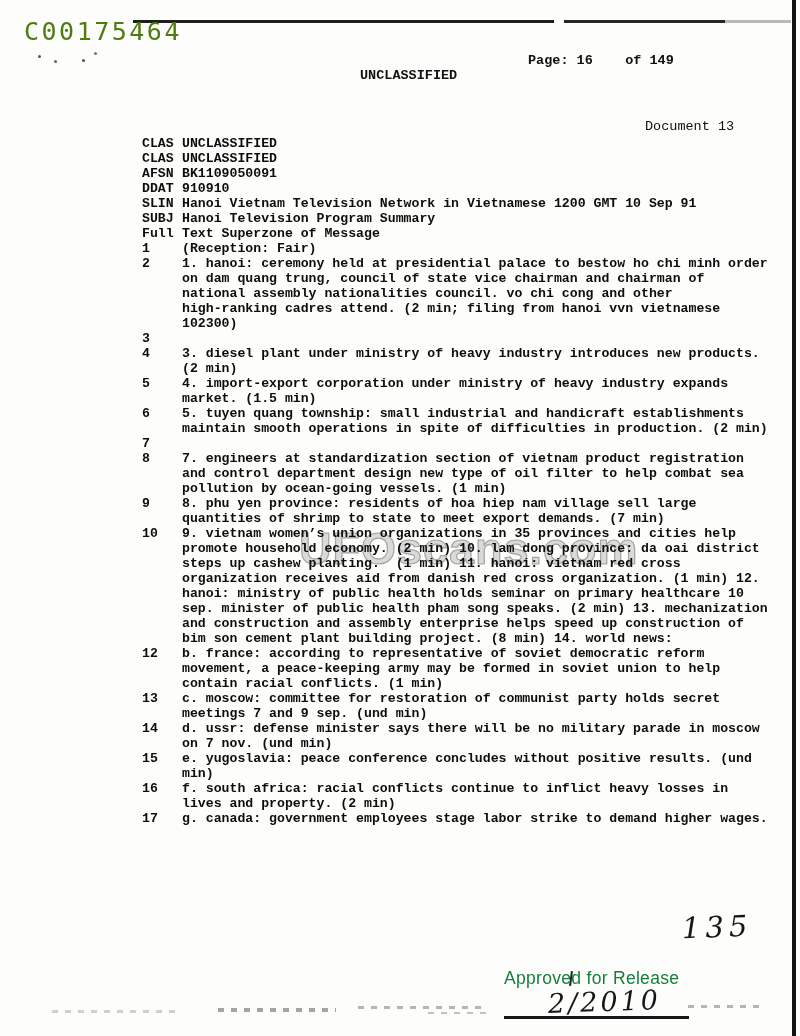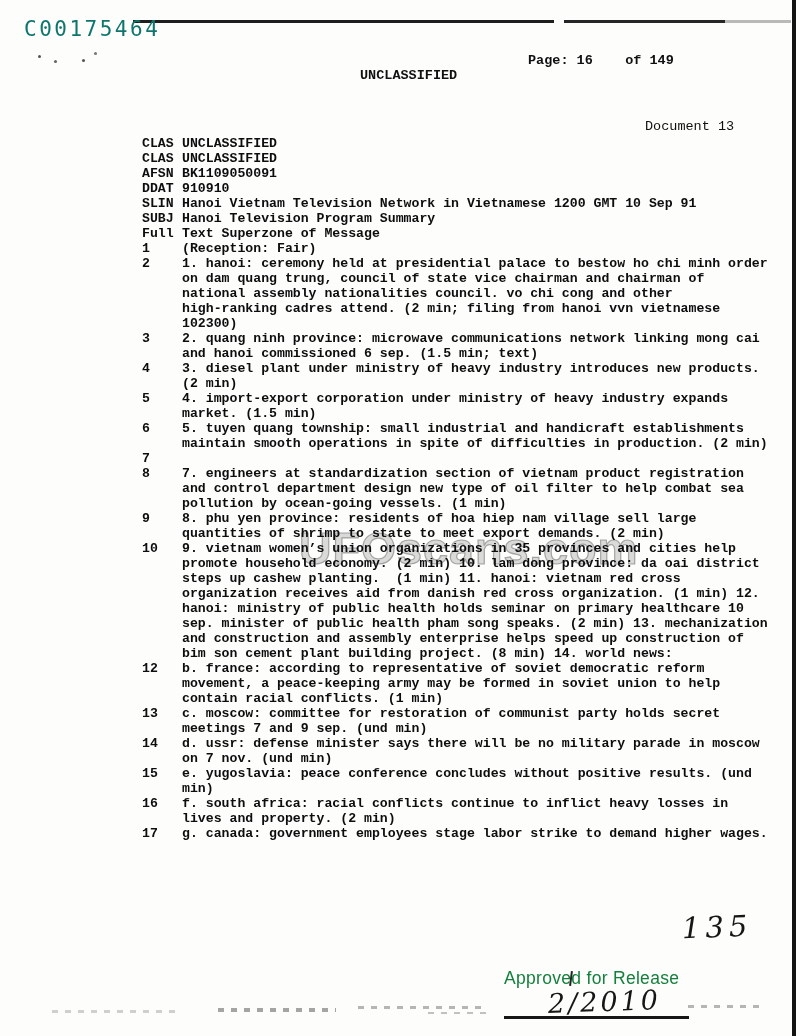--- a/index.html
+++ b/index.html
@@ -30,21 +30,21 @@
   .n2{left:358px;top:1006px;width:125px;opacity:.5;}
   .n3{left:52px;top:1010px;width:125px;opacity:.32;}
   .n4{left:688px;top:1005px;width:72px;opacity:.5;}
   .n5{left:428px;top:1012px;width:62px;height:2px;opacity:.42;}
   .pen-tick{position:absolute;left:570px;top:971px;width:2px;height:15px;background:#222;transform:rotate(7deg);}
 
   
   .scan-id{
     position:absolute;left:24px;top:17px;
     font-family:"DejaVu Sans Mono", monospace;
-    font-size:21px;letter-spacing:2.5px;color:#0f766e;font-weight:400;
+    font-size:25px;letter-spacing:2.5px;color:#4d7c0f;font-weight:400;
   }
   .page-info{position:absolute;left:500px;top:53px;font-size:13.5px;font-weight:700;color:#101010;white-space:pre;padding-left:28px;}
   .classification{position:absolute;left:360px;top:68px;font-size:13.5px;font-weight:700;color:#101010;}
   .doc-label{position:absolute;left:645px;top:119px;font-size:13.5px;font-weight:400;color:#101010;}
 
   
   .body-text{
     position:absolute;left:118px;top:136px;width:660px;
     font-size:13.2px;font-weight:700;line-height:15px;color:#0d0d0d;margin-left:24px;
   }
@@ -132,22 +132,20 @@
       <div class="row">
         <span class="pre">2</span>
         <span class="txt">1. hanoi: ceremony held at presidential palace to bestow ho chi minh order
 on dam quang trung, council of state vice chairman and chairman of
 national assembly nationalities council. vo chi cong and other
 high-ranking cadres attend. (2 min; filing from hanoi vvn vietnamese
 102300)</span>
       </div>
       <div class="row">
         <span class="pre">3</span>
-        <span class="txt">2. quang ninh province: microwave communications network linking mong cai
-and hanoi commissioned 6 sep. (1.5 min; text)</span>
       </div>
       <div class="row">
         <span class="pre">4</span>
         <span class="txt">3. diesel plant under ministry of heavy industry introduces new products.
 (2 min)</span>
       </div>
       <div class="row">
         <span class="pre">5</span>
         <span class="txt">4. import-export corporation under ministry of heavy industry expands
 market. (1.5 min)</span>
@@ -162,21 +160,21 @@
       </div>
       <div class="row">
         <span class="pre">8</span>
         <span class="txt">7. engineers at standardization section of vietnam product registration
 and control department design new type of oil filter to help combat sea
 pollution by ocean-going vessels. (1 min)</span>
       </div>
       <div class="row">
         <span class="pre">9</span>
         <span class="txt">8. phu yen province: residents of hoa hiep nam village sell large
-quantities of shrimp to state to meet export demands. (2 min)</span>
+quantities of shrimp to state to meet export demands. (7 min)</span>
       </div>
       <div class="row">
         <span class="pre">10</span>
         <span class="txt">9. vietnam women’s union organizations in 35 provinces and cities help
 promote household economy. (2 min) 10. lam dong province: da oai district
 steps up cashew planting.  (1 min) 11. hanoi: vietnam red cross
 organization receives aid from danish red cross organization. (1 min) 12.
 hanoi: ministry of public health holds seminar on primary healthcare 10
 sep. minister of public health pham song speaks. (2 min) 13. mechanization
 and construction and assembly enterprise helps speed up construction of

